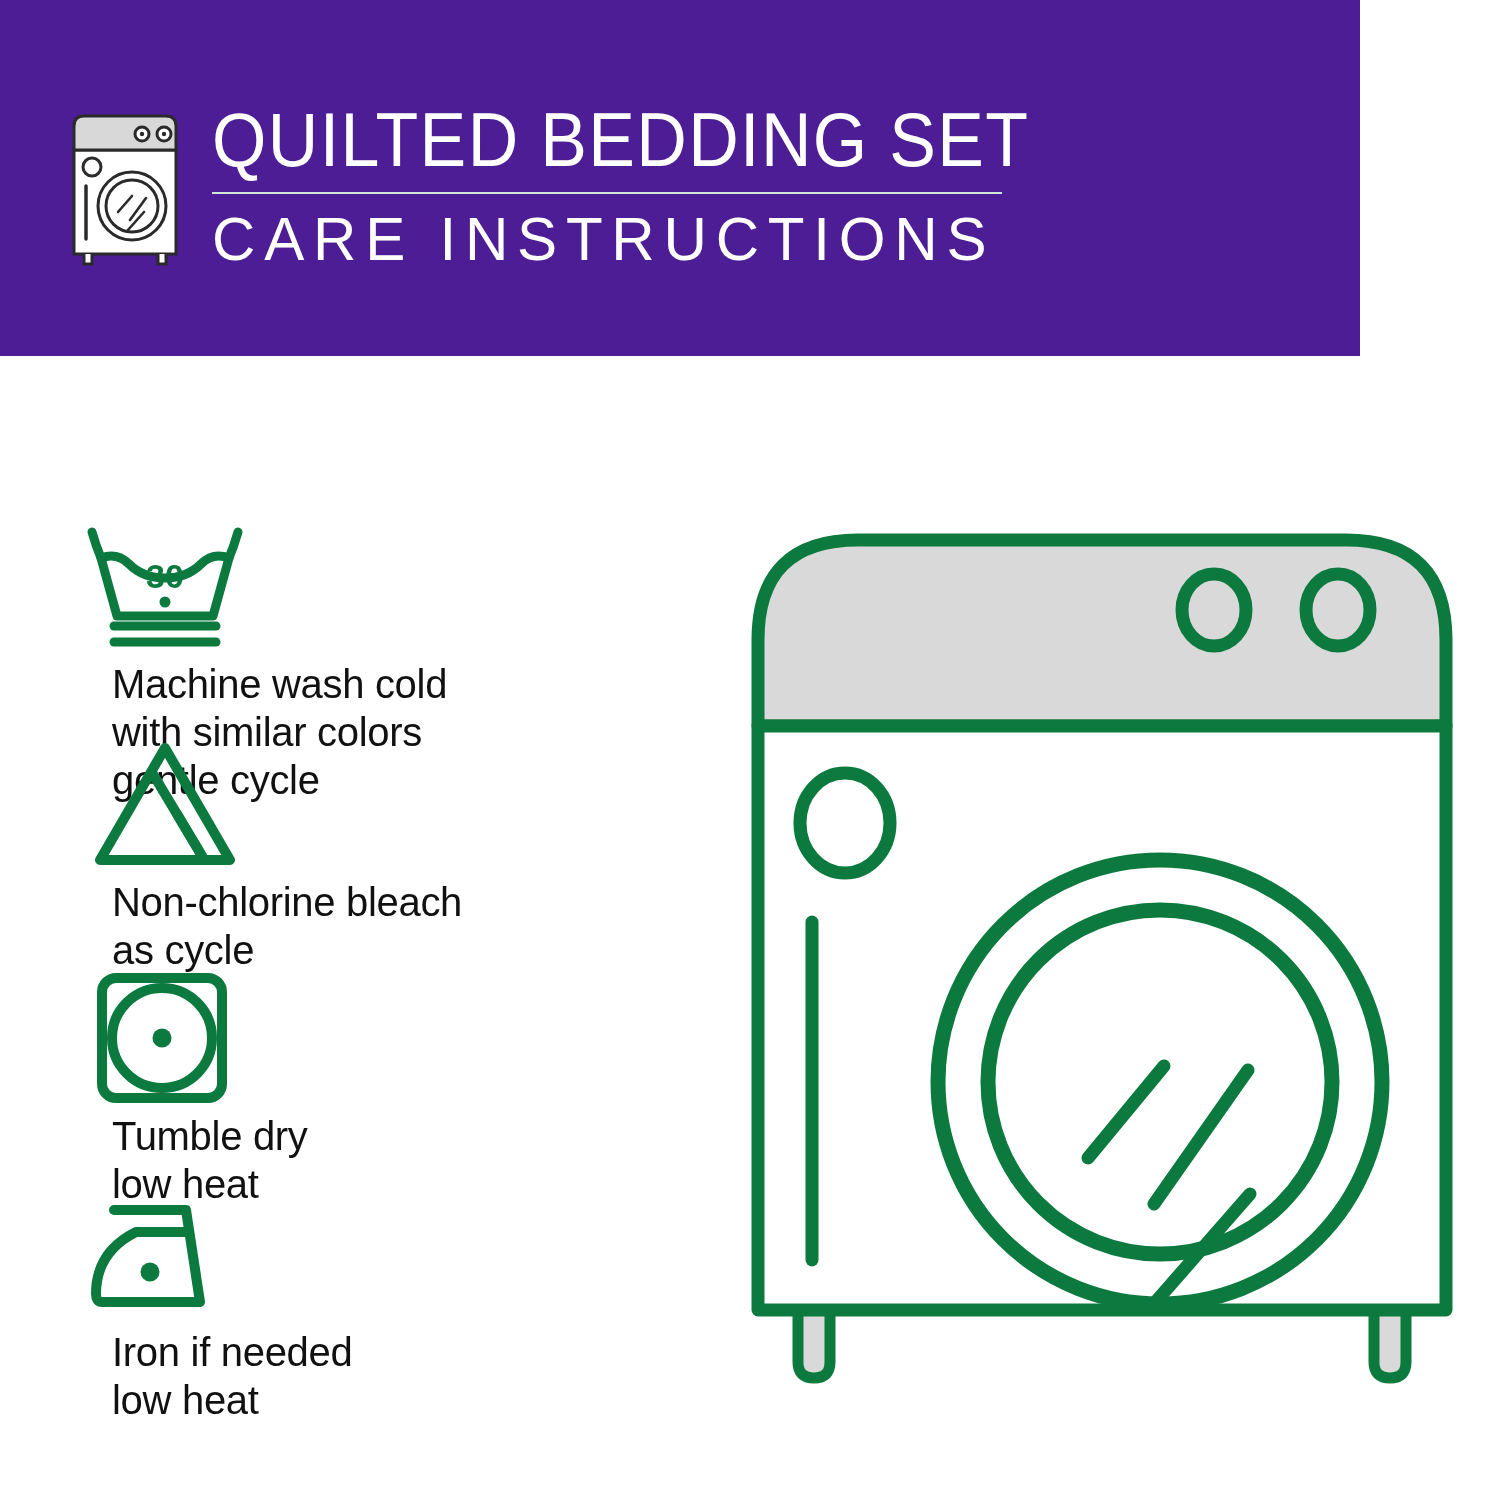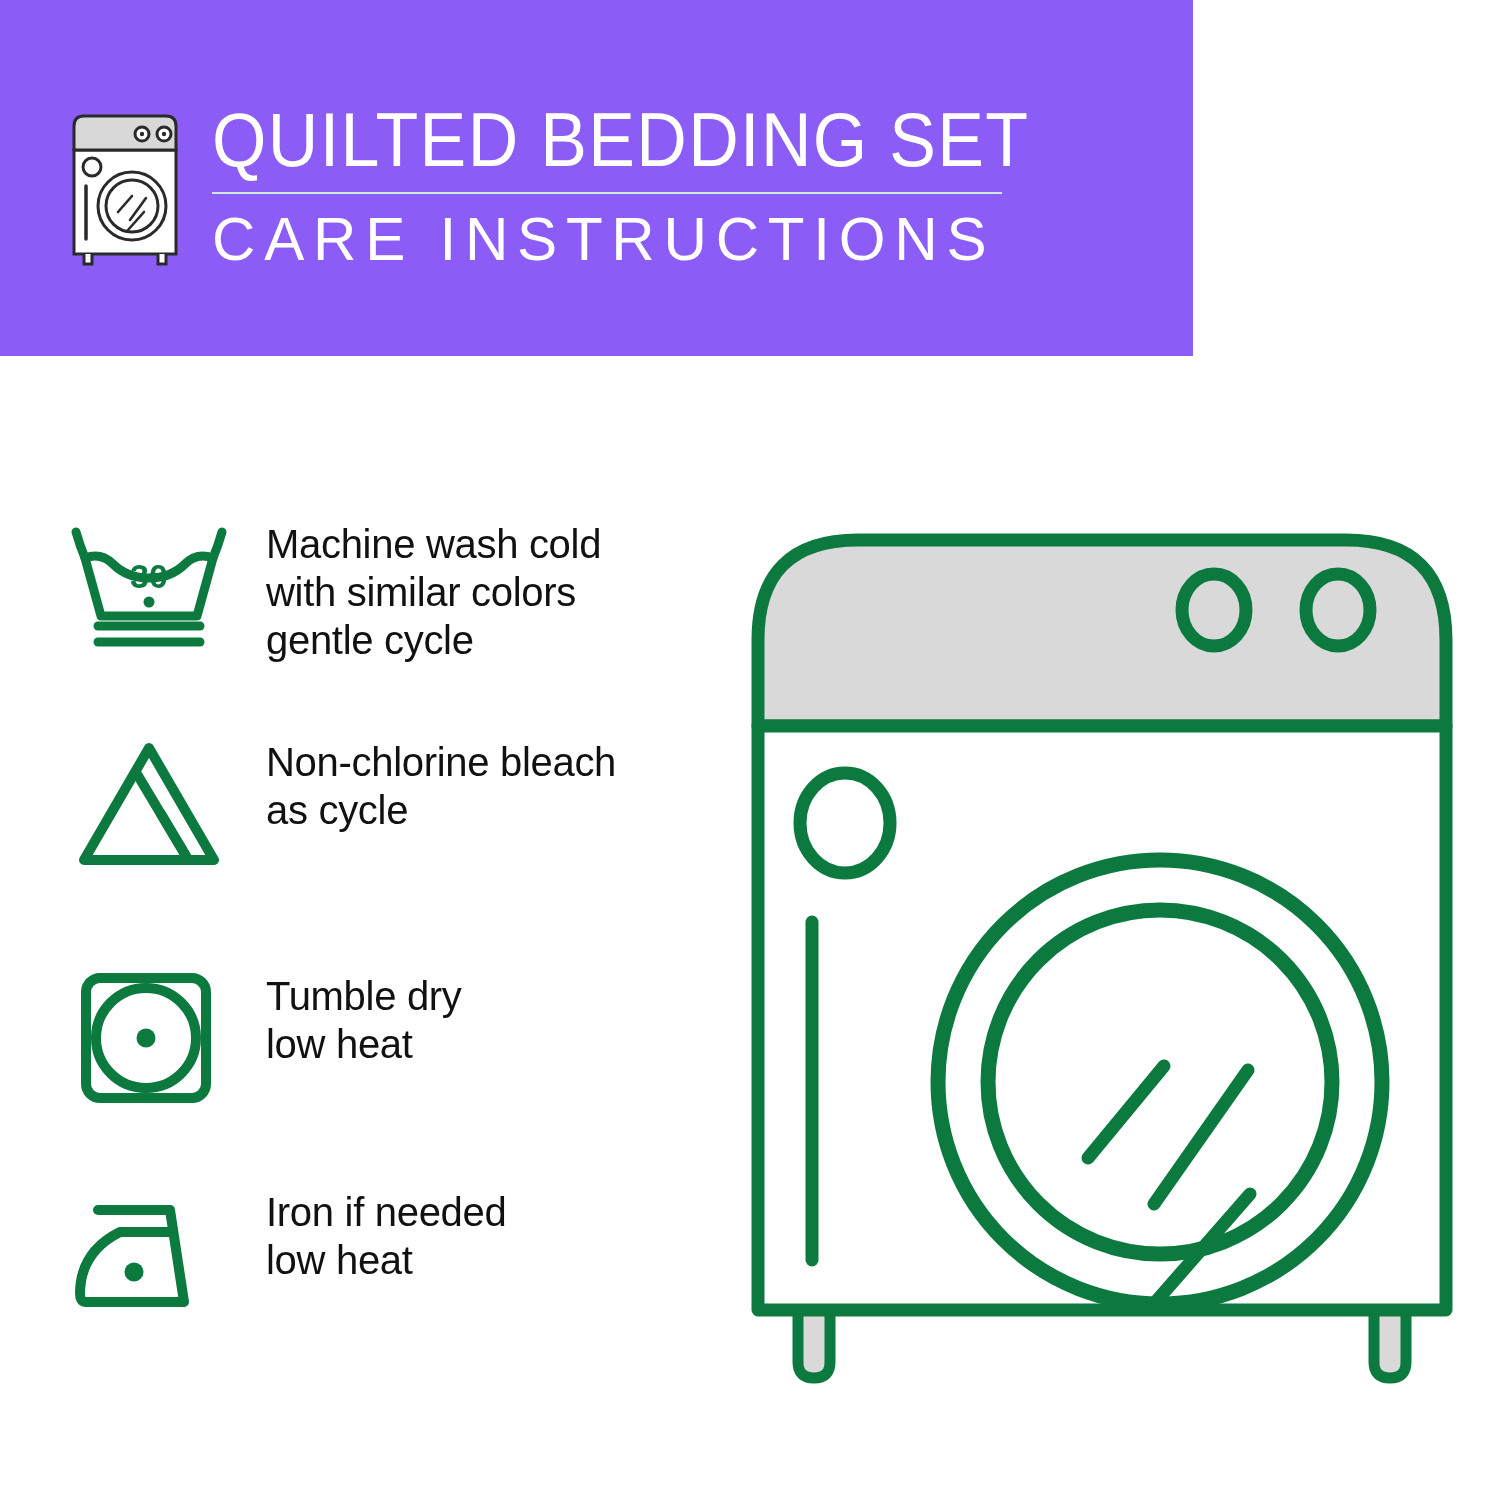--- a/index.html
+++ b/index.html
@@ -13,23 +13,23 @@
     font-family: "Liberation Sans", sans-serif;
     overflow: hidden;
     position: relative;
   }
 
   
   .header {
     position: absolute;
     left: 0;
     top: 0;
-    width: 1193px;
+    width: 1360px;
     height: 356px;
-    background: #8b5cf6;
+    background: #4c1d95;
   }
   .header-inner {
     position: absolute;
     left: 60px;
     top: 100px;
     display: flex;
     flex-direction: row;
     align-items: flex-start;
   }
   .logo-mark {
@@ -75,23 +75,23 @@
   
   .care-list {
     position: absolute;
     left: 0;
     top: 356px;
     width: 740px;
     height: 1144px;
   }
   .care-row {
     position: absolute;
-    left: 64px;
+    left: 80px;
     display: flex;
-    flex-direction: row;
+    flex-direction: column;
     align-items: flex-start;
   }
   .care-row .sym {
     width: 170px;
     flex: 0 0 auto;
   }
   .care-row .txt {
     margin-left: 32px;
     color: #111111;
     font-size: 40px;

